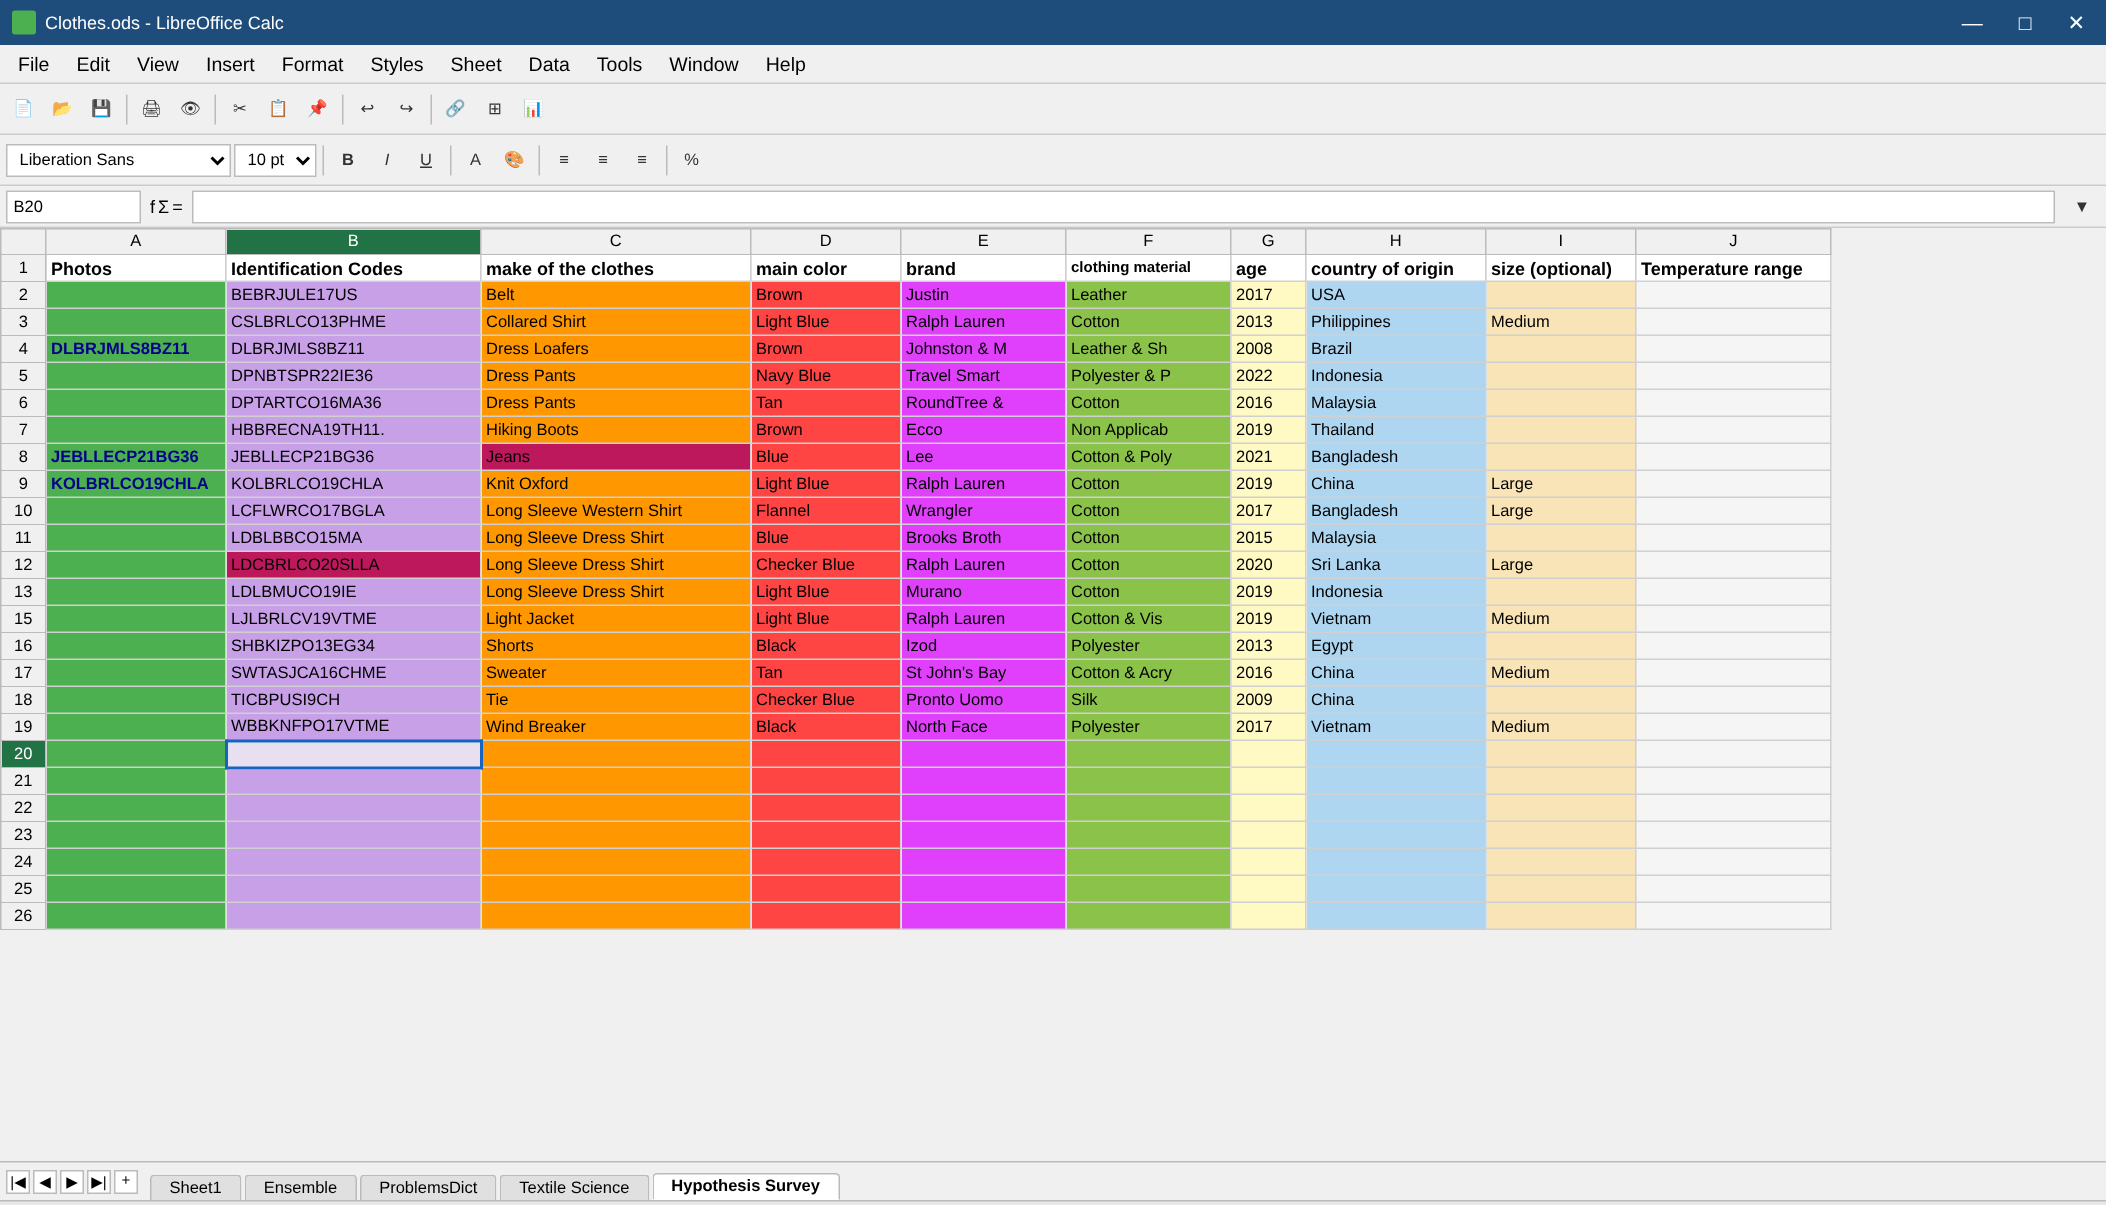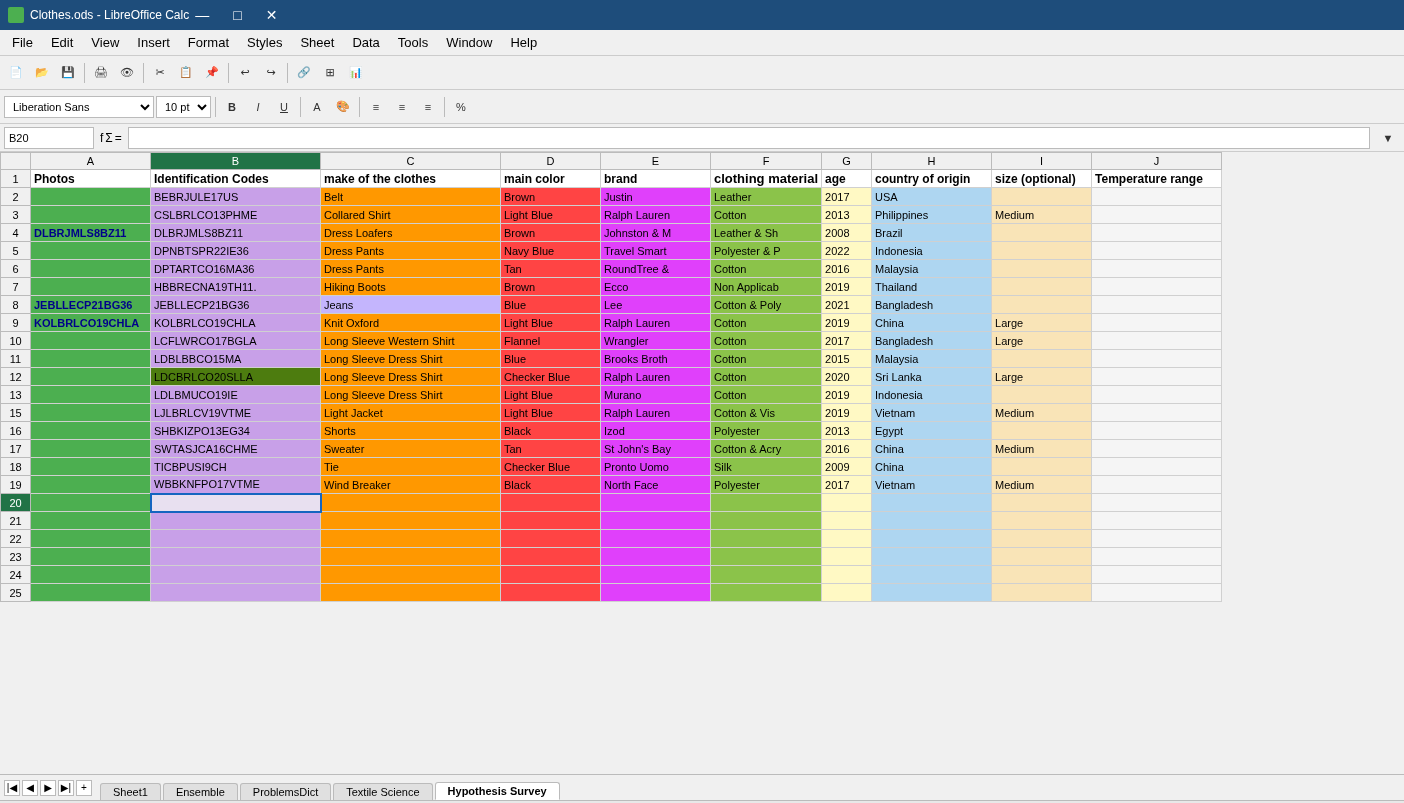--- a/index.html
+++ b/index.html
@@ -6,21 +6,21 @@
     body { font-family: 'Liberation Sans', Arial, sans-serif; font-size: 12px; background: #f0f0f0; overflow: hidden; }
 
     
     .title-bar {
       background: #1e4d7b;
       color: white;
       height: 30px;
       display: flex;
       align-items: center;
       padding: 0 8px;
-      justify-content: flex-start;
+      justify-content: space-between;
     }
     .title-bar-left { display: flex; align-items: center; gap: 6px; }
     .title-bar-icon { width: 16px; height: 16px; background: #4caf50; border-radius: 2px; }
     .title-bar-right { display: flex; gap: 12px; }
     .title-btn { color: white; font-size: 14px; cursor: pointer; padding: 2px 6px; }
 
     
     .menu-bar {
       background: #f0f0f0;
       height: 26px;
@@ -298,21 +298,21 @@
         </tr>
       </thead>
       <tbody id="table-body">
       <tr>
             <td class="row-header">1</td>
             <td class="cell" style="font-weight: bold; font-size: 12px; background: white;">Photos</td>
             <td class="cell" style="font-weight: bold; font-size: 12px; background: white;">Identification Codes</td>
             <td class="cell" style="font-weight: bold; font-size: 12px; background: white;">make of the clothes</td>
             <td class="cell" style="font-weight: bold; font-size: 12px; background: white;">main color</td>
             <td class="cell" style="font-weight: bold; font-size: 12px; background: white;">brand</td>
-            <td class="cell" style="font-weight: bold; font-size: 13px; background: white;">clothing material</td>
+            <td class="cell" style="font-weight: bold; font-size: 10px; background: white;">clothing material</td>
             <td class="cell" style="font-weight: bold; font-size: 12px; background: white;">age</td>
             <td class="cell" style="font-weight: bold; font-size: 12px; background: white;">country of origin</td>
             <td class="cell" style="font-weight: bold; font-size: 12px; background: white;">size (optional)</td>
             <td class="cell" style="font-weight: bold; font-size: 12px; background: white; margin-left: 39px;">Temperature range</td>
           </tr>
           <tr>
             <td class="row-header">2</td>
             <td class="cell" style="background: rgb(76, 175, 80);"></td>
             <td class="cell" style="background: rgb(200, 160, 232);">BEBRJULE17US</td>
             <td class="cell" style="background: rgb(255, 152, 0);">Belt</td>
@@ -386,21 +386,21 @@
             <td class="cell" style="background: rgb(139, 195, 74);">Non Applicab</td>
             <td class="cell" style="background: rgb(255, 249, 196);">2019</td>
             <td class="cell" style="background: rgb(174, 214, 241);">Thailand</td>
             <td class="cell" style="background: rgb(249, 228, 183);"></td>
             <td class="cell" style="background: rgb(245, 245, 245);"></td>
           </tr>
           <tr>
             <td class="row-header">8</td>
             <td class="cell" style="background: rgb(76, 175, 80); color: rgb(0, 0, 139); font-weight: bold;">JEBLLECP21BG36</td>
             <td class="cell" style="background: rgb(200, 160, 232);">JEBLLECP21BG36</td>
-            <td class="cell" style="background: #c4b5fd;">Jeans</td>
+            <td class="cell" style="background: #be185d;">Jeans</td>
             <td class="cell" style="background: rgb(255, 68, 68);">Blue</td>
             <td class="cell" style="background: rgb(224, 64, 251);">Lee</td>
             <td class="cell" style="background: rgb(139, 195, 74);">Cotton &amp; Poly</td>
             <td class="cell" style="background: rgb(255, 249, 196);">2021</td>
             <td class="cell" style="background: rgb(174, 214, 241);">Bangladesh</td>
             <td class="cell" style="background: rgb(249, 228, 183);"></td>
             <td class="cell" style="background: rgb(245, 245, 245);"></td>
           </tr>
           <tr>
             <td class="row-header">9</td>
@@ -437,21 +437,21 @@
             <td class="cell" style="background: rgb(224, 64, 251);">Brooks Broth</td>
             <td class="cell" style="background: rgb(139, 195, 74);">Cotton</td>
             <td class="cell" style="background: rgb(255, 249, 196);">2015</td>
             <td class="cell" style="background: rgb(174, 214, 241);">Malaysia</td>
             <td class="cell" style="background: rgb(249, 228, 183);"></td>
             <td class="cell" style="background: rgb(245, 245, 245);"></td>
           </tr>
           <tr>
             <td class="row-header">12</td>
             <td class="cell" style="background: rgb(76, 175, 80);"></td>
-            <td class="cell" style="background: #4d7c0f;">LDCBRLCO20SLLA</td>
+            <td class="cell" style="background: #be185d;">LDCBRLCO20SLLA</td>
             <td class="cell" style="background: rgb(255, 152, 0);">Long Sleeve Dress Shirt</td>
             <td class="cell" style="background: rgb(255, 68, 68);">Checker Blue</td>
             <td class="cell" style="background: rgb(224, 64, 251);">Ralph Lauren</td>
             <td class="cell" style="background: rgb(139, 195, 74);">Cotton</td>
             <td class="cell" style="background: rgb(255, 249, 196);">2020</td>
             <td class="cell" style="background: rgb(174, 214, 241);">Sri Lanka</td>
             <td class="cell" style="background: rgb(249, 228, 183);">Large</td>
             <td class="cell" style="background: rgb(245, 245, 245);"></td>
           </tr>
           <tr>
@@ -592,20 +592,33 @@
             <td class="cell" style="background: rgb(255, 68, 68);"></td>
             <td class="cell" style="background: rgb(224, 64, 251);"></td>
             <td class="cell" style="background: rgb(139, 195, 74);"></td>
             <td class="cell" style="background: rgb(255, 249, 196);"></td>
             <td class="cell" style="background: rgb(174, 214, 241);"></td>
             <td class="cell" style="background: rgb(249, 228, 183);"></td>
             <td class="cell" style="background: rgb(245, 245, 245);"></td>
           </tr>
           <tr>
             <td class="row-header">25</td>
+            <td class="cell" style="background: rgb(76, 175, 80);"></td>
+            <td class="cell" style="background: rgb(200, 160, 232);"></td>
+            <td class="cell" style="background: rgb(255, 152, 0);"></td>
+            <td class="cell" style="background: rgb(255, 68, 68);"></td>
+            <td class="cell" style="background: rgb(224, 64, 251);"></td>
+            <td class="cell" style="background: rgb(139, 195, 74);"></td>
+            <td class="cell" style="background: rgb(255, 249, 196);"></td>
+            <td class="cell" style="background: rgb(174, 214, 241);"></td>
+            <td class="cell" style="background: rgb(249, 228, 183);"></td>
+            <td class="cell" style="background: rgb(245, 245, 245);"></td>
+          </tr>
+          <tr>
+            <td class="row-header">26</td>
             <td class="cell" style="background: rgb(76, 175, 80);"></td>
             <td class="cell" style="background: rgb(200, 160, 232);"></td>
             <td class="cell" style="background: rgb(255, 152, 0);"></td>
             <td class="cell" style="background: rgb(255, 68, 68);"></td>
             <td class="cell" style="background: rgb(224, 64, 251);"></td>
             <td class="cell" style="background: rgb(139, 195, 74);"></td>
             <td class="cell" style="background: rgb(255, 249, 196);"></td>
             <td class="cell" style="background: rgb(174, 214, 241);"></td>
             <td class="cell" style="background: rgb(249, 228, 183);"></td>
             <td class="cell" style="background: rgb(245, 245, 245);"></td>

